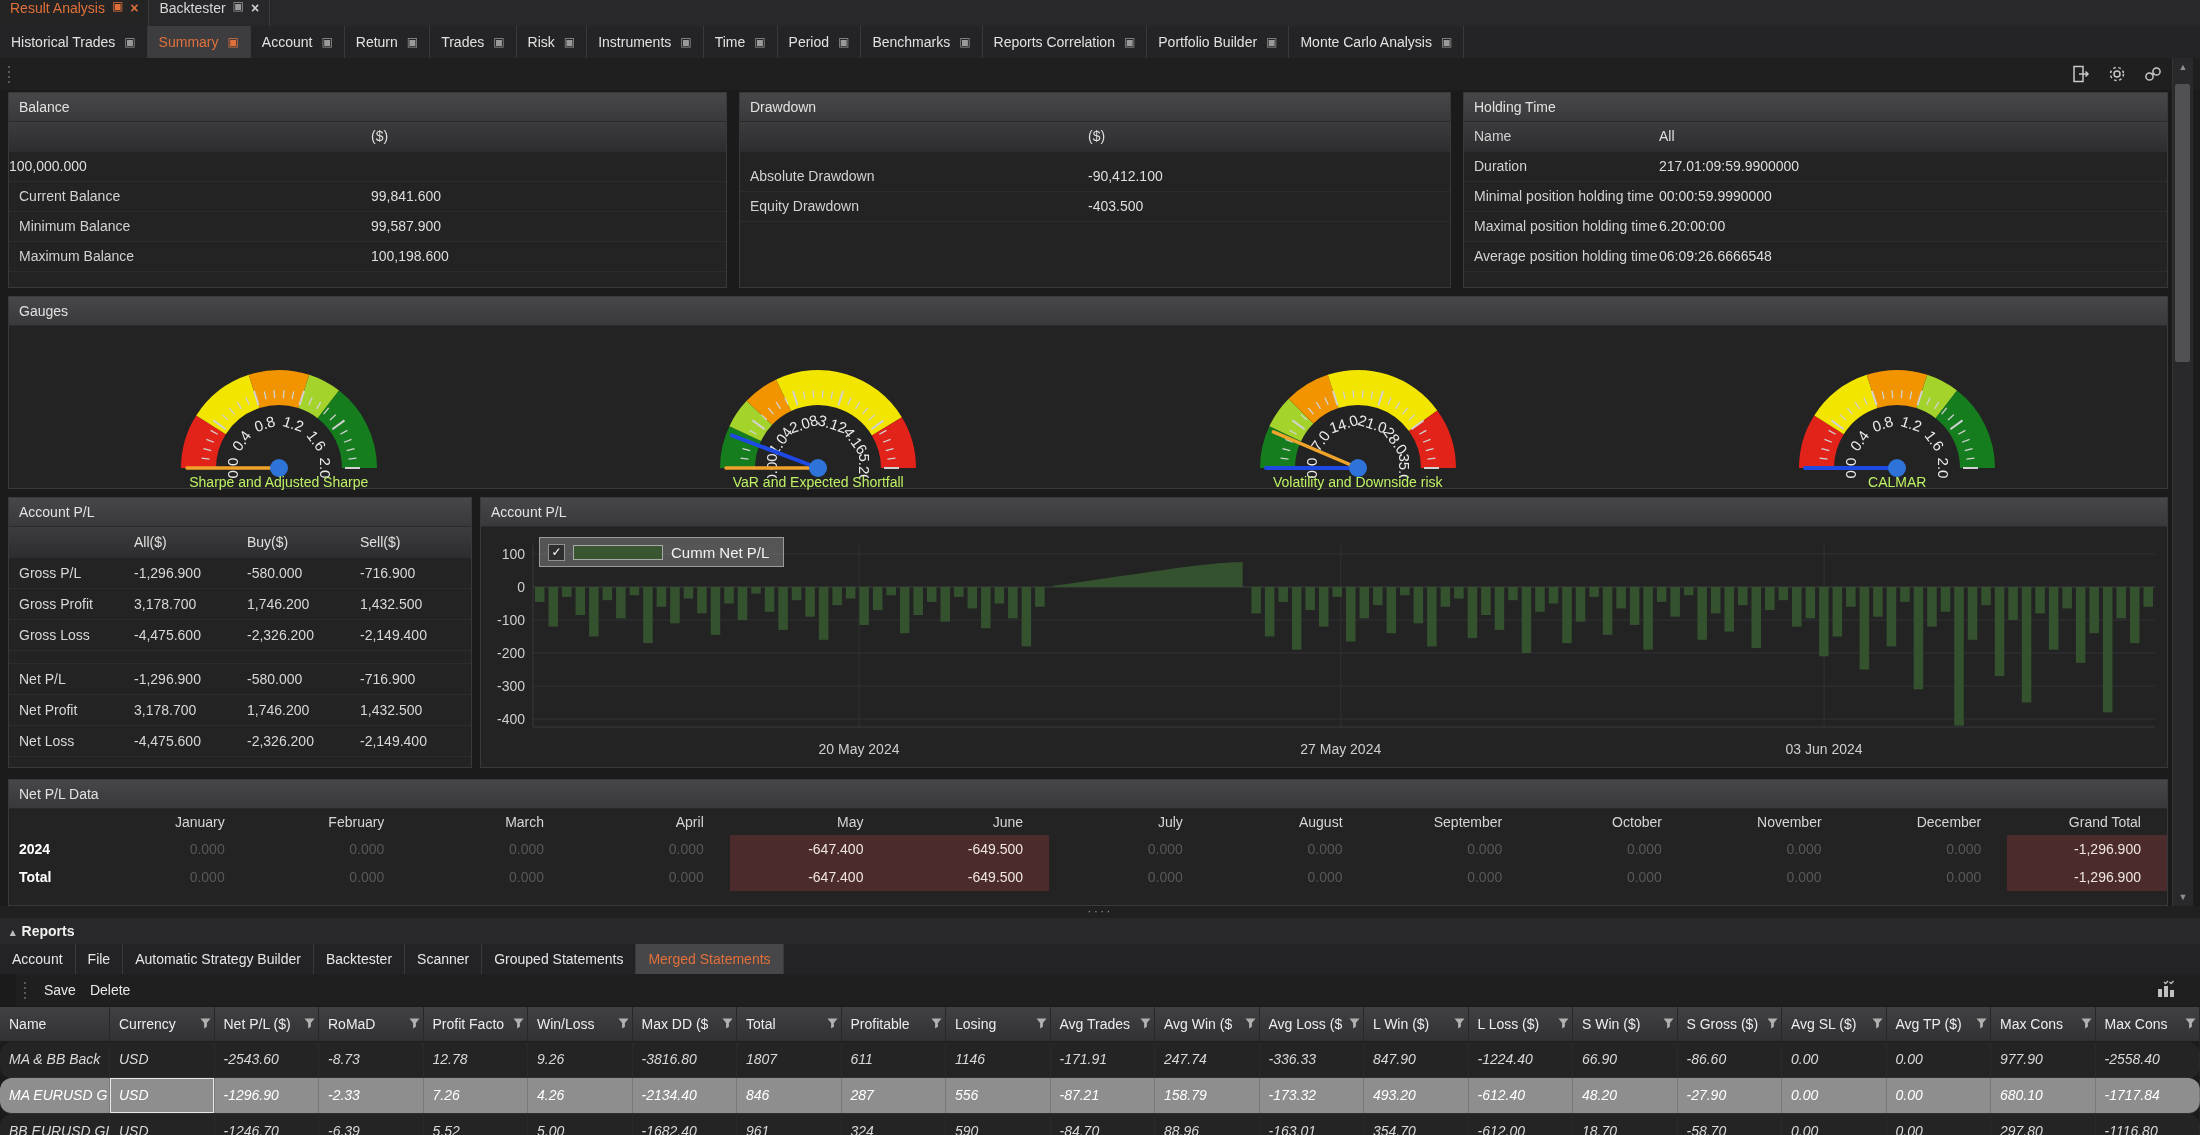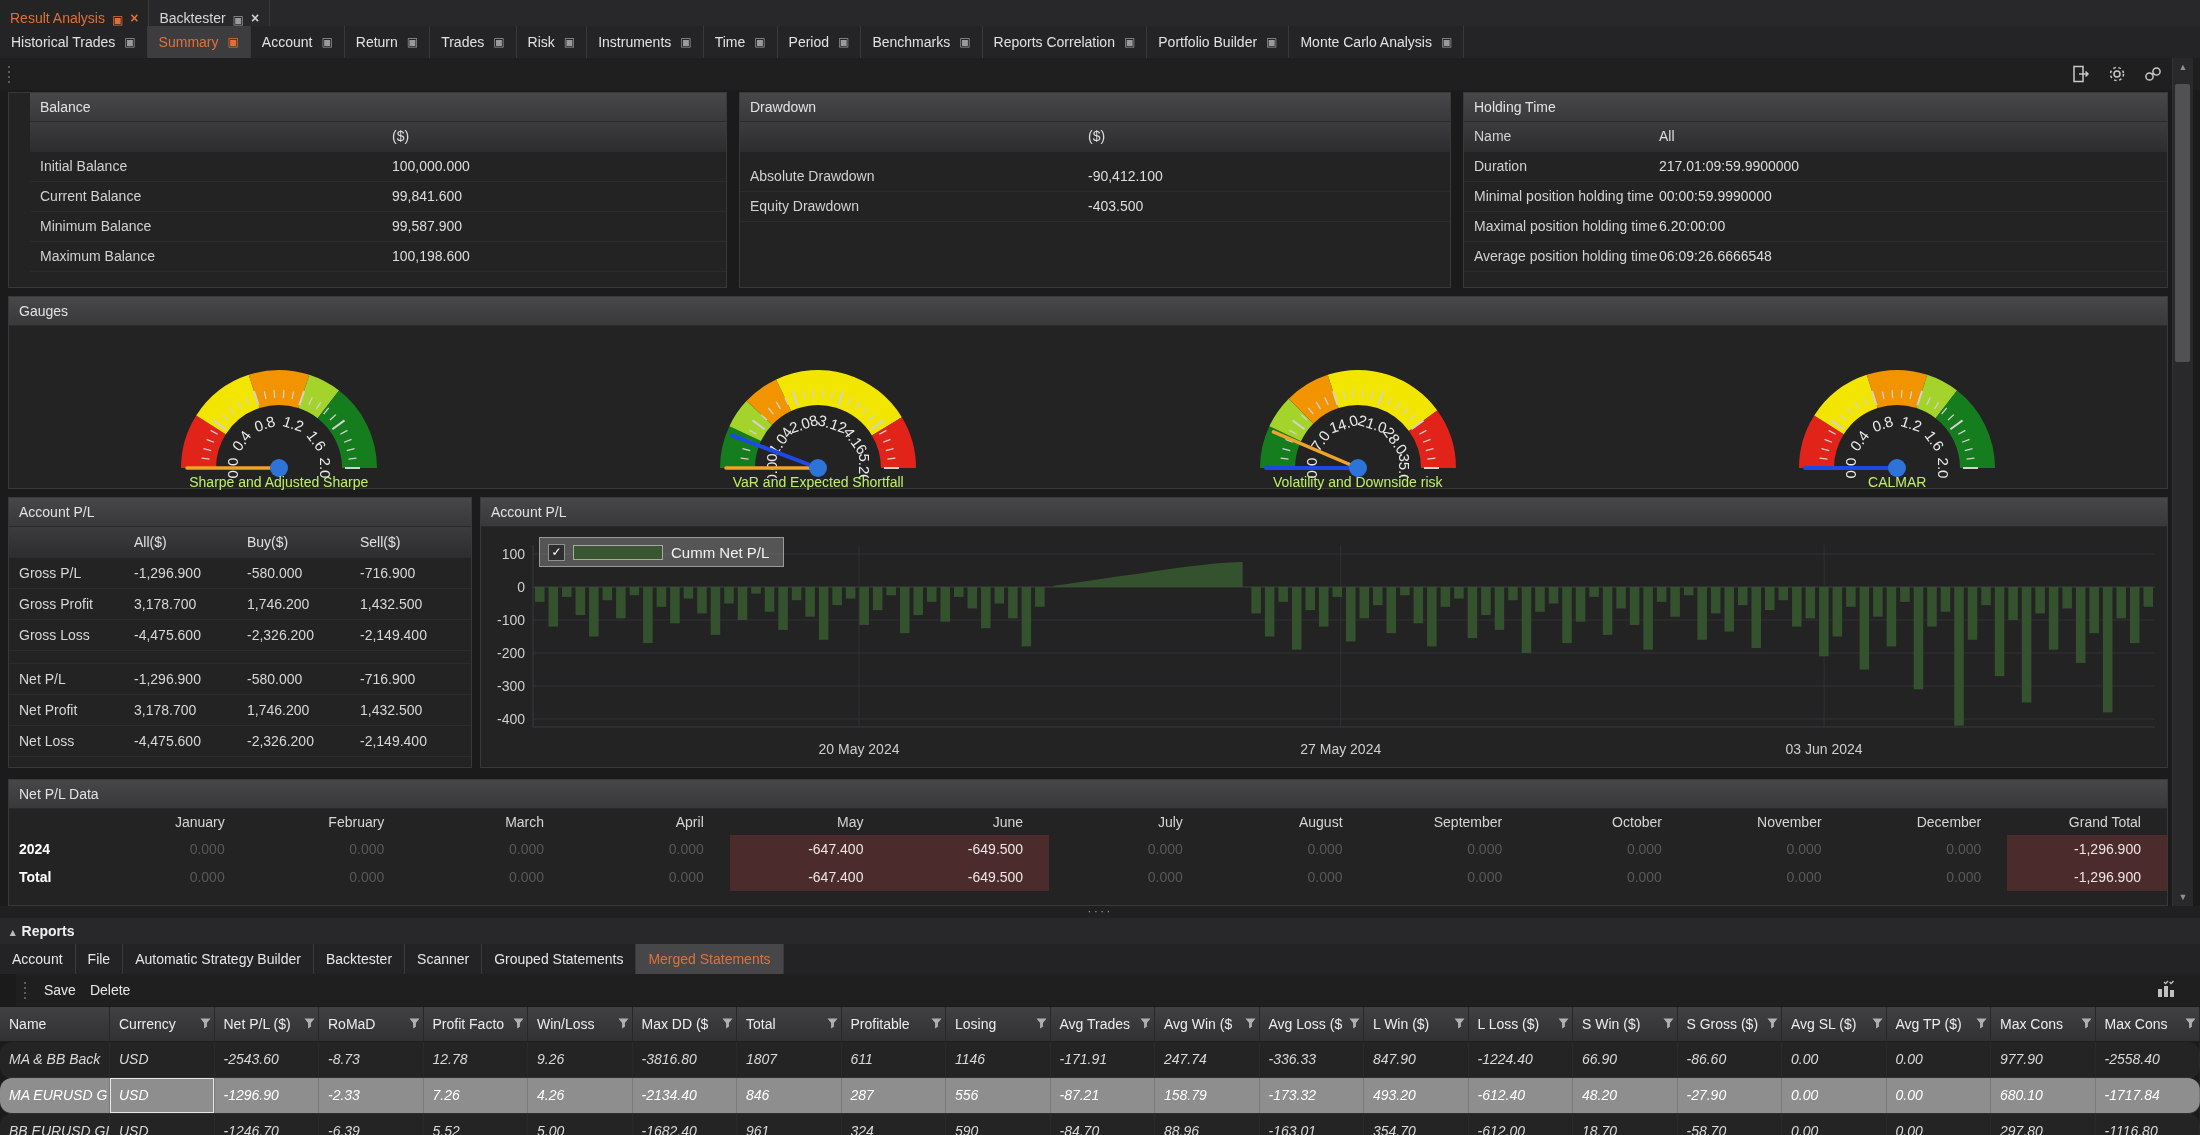--- a/index.html
+++ b/index.html
@@ -1,20 +1,20 @@
 <!DOCTYPE html>
 <html><head>
 <meta charset="utf-8">
 <style>
   html,body{margin:0;padding:0;background:#111;}
   .app{position:relative;width:2200px;height:1135px;background:#1b1b1c;overflow:hidden;
        font-family:"Liberation Sans",sans-serif;font-size:14px;color:#d8d8d8;}
   
   .doc-tabs{position:absolute;left:0;top:0;width:2200px;height:26px;background:#28282a;border-bottom:1px solid #151515;display:flex;}
-  .doc-tab{display:flex;align-items:flex-end;gap:7px;padding:0 10px;border-right:1px solid #3a3a3c;cursor:default;}
+  .doc-tab{display:flex;align-items:flex-start;gap:7px;padding:0 10px;border-right:1px solid #3a3a3c;cursor:default;}
   .doc-tab.active{background:#242425;}
   .doc-tab.active .doc-label{color:#e0703a;}
   .doc-tab .doc-label{color:#d8d8d8;}
   .win-glyph{font-size:12px;line-height:12px;color:#9a9a9a;}
   .win-glyph.orange{color:#e0703a;}
   .close-x{font-size:14px;font-weight:bold;color:#cfcfcf;}
   .close-x.orange{color:#e0703a;}
   
   .nav-tabs{position:absolute;left:0;top:26px;width:2200px;height:32px;background:#242426;display:flex;border-bottom:5px solid #c4b5fd;}
   .nav-tab{display:flex;align-items:center;gap:9px;padding:0 11px;border-right:1px solid #39393b;color:#e2e2e2;}
@@ -190,29 +190,28 @@
       <span>
         <svg width="22" height="22" viewBox="0 0 22 22" fill="none" stroke="#c8c8c8" stroke-width="1.5">
           <circle cx="7.5" cy="13.5" r="3.6"></circle>
             <circle cx="14.5" cy="8.5" r="3.6"></circle>
             <path d="M9.5 11.5 L12.5 10.5"></path>
         </svg>
         </span>
     </div>
   </div>
 
-  <div class="panel p-balance" style="left:8px;top:92px;width:719px;height:196px;padding-left:21px;">
+  <div class="panel p-balance" style="left:8px;top:92px;width:719px;height:196px;">
     <div class="panel-title">Balance</div>
     <div class="info-row subhead">
       <span class="info-label"></span>
       <span class="info-value">($)</span>
     </div>
     <div id="balanceRows">
         <div class="info-row">
-          <span class="info-label">Initial Balance</span>
           <span class="info-value">100,000.000</span>
         </div>
         <div class="info-row">
           <span class="info-label">Current Balance</span>
           <span class="info-value">99,841.600</span>
         </div>
         <div class="info-row">
           <span class="info-label">Minimum Balance</span>
           <span class="info-value">99,587.900</span>
         </div>

